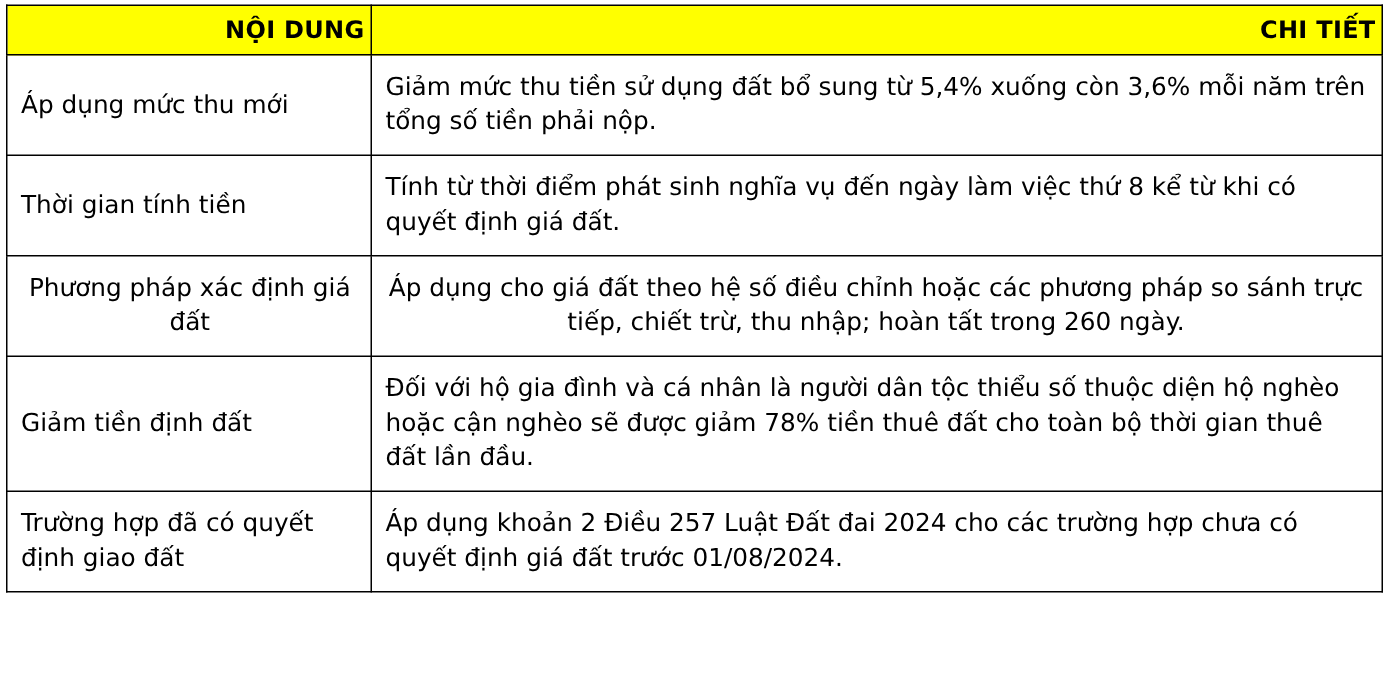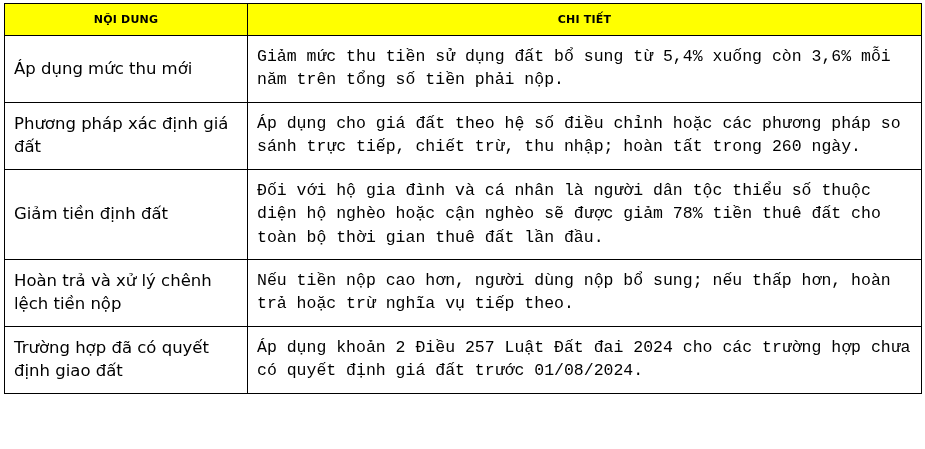--- a/index.html
+++ b/index.html
@@ -25,46 +25,45 @@
     background: #ffffff;
   }
   table.content-table td, table.content-table th {
     border: 1px solid #000000;
     vertical-align: middle;
     box-sizing: border-box;
   }
   thead th {
     background: #ffff00;
     font-weight: bold;
-    text-align: center;
-    font-size: 11px;
+    text-align: right;
+    font-size: 16px;
     letter-spacing: 0.2px;
     padding: 6px 4px 7px 4px;
     height: 32px;
     color: #000000;
   }
   col.col-topic { width: 243px; }
   col.col-detail { width: 674px; }
   tbody td {
     font-size: 16.5px;
     line-height: 1.42;
     color: #000000;
     padding: 9px 8px 10px 9px;
   }
   tbody td.topic {
     padding-left: 9px;
   }
   tbody td.detail {
     padding-left: 9px;
     padding-right: 10px;
-    font-family: Liberation Mono, monospace;
   }
   tbody tr.r1 td { height: 58px; }
   tbody tr.r2 td { height: 58px; }
-  tbody tr.r3 td { height: 58px; }
+  tbody tr.r3 td { height: 58px; text-align: center; }
   tbody tr.r4 td { height: 83px; }
   tbody tr.r5 td { height: 58px; }
   tbody tr.r6 td { height: 58px; }
 </style>
 </head>
 <body>
 
 <div class="table-wrap">
   <table class="content-table">
     <colgroup>
@@ -75,31 +74,31 @@
       <tr>
         <th>NỘI DUNG</th>
         <th>CHI TIẾT</th>
       </tr>
     </thead>
     <tbody>
       <tr class="r1">
         <td class="topic">Áp dụng mức thu mới</td>
         <td class="detail">Giảm mức thu tiền sử dụng đất bổ sung từ 5,4% xuống còn 3,6% mỗi năm trên tổng số tiền phải nộp.</td>
       </tr>
+      <tr class="r2">
+        <td class="topic">Thời gian tính tiền</td>
+        <td class="detail">Tính từ thời điểm phát sinh nghĩa vụ đến ngày làm việc thứ 8 kể từ khi có quyết định giá đất.</td>
+      </tr>
       <tr class="r3">
         <td class="topic">Phương pháp xác định giá đất</td>
         <td class="detail">Áp dụng cho giá đất theo hệ số điều chỉnh hoặc các phương pháp so sánh trực tiếp, chiết trừ, thu nhập; hoàn tất trong 260 ngày.</td>
       </tr>
       <tr class="r4">
         <td class="topic">Giảm tiền định đất</td>
         <td class="detail">Đối với hộ gia đình và cá nhân là người dân tộc thiểu số thuộc diện hộ nghèo hoặc cận nghèo sẽ được giảm 78% tiền thuê đất cho toàn bộ thời gian thuê đất lần đầu.</td>
-      </tr>
-      <tr class="r5">
-        <td class="topic">Hoàn trả và xử lý chênh lệch tiền nộp</td>
-        <td class="detail">Nếu tiền nộp cao hơn, người dùng nộp bổ sung; nếu thấp hơn, hoàn trả hoặc trừ nghĩa vụ tiếp theo.</td>
       </tr>
       <tr class="r6">
         <td class="topic">Trường hợp đã có quyết định giao đất</td>
         <td class="detail">Áp dụng khoản 2 Điều 257 Luật Đất đai 2024 cho các trường hợp chưa có quyết định giá đất trước 01/08/2024.</td>
       </tr>
     </tbody>
   </table>
 </div>
 
 </body></html>

